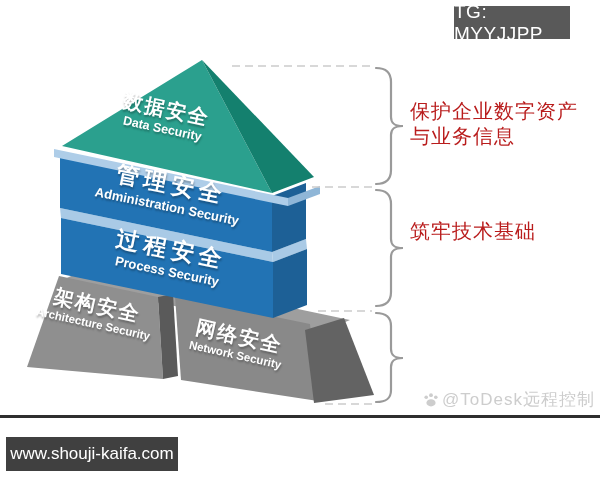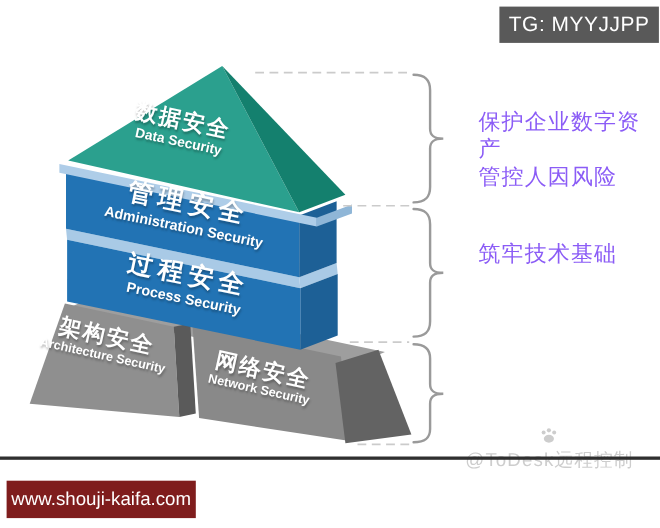--- a/index.html
+++ b/index.html
@@ -5,21 +5,21 @@
   html,body{margin:0;padding:0;background:#e9e9e9;}
   .stage{
     position:relative;width:600px;height:480px;background:#ffffff;
     overflow:hidden;font-family:"Liberation Sans","DejaVu Sans",sans-serif;
   }
   .stage *{box-sizing:border-box;}
   svg.house{position:absolute;left:0;top:0;width:600px;height:480px;}
 
   
   .tg-badge{
-    position:absolute;left:454px;top:6px;width:145px;height:33px;
+    position:absolute;left:454px;top:6px;width:116px;height:33px;
     background:#595959;color:#ffffff;font-size:19px;letter-spacing:.5px;
     display:flex;align-items:center;justify-content:center;
   }
 
   
   .blk-label{position:absolute;text-align:center;color:#ffffff;
     text-shadow:1px 2px 2px rgba(0,0,0,.28);}
   .blk-label .zh{display:block;font-weight:bold;}
   .blk-label .en{display:block;font-weight:bold;}
   .lab-roof{left:103px;top:96px;width:124px;transform:rotate(12deg);}
@@ -28,34 +28,34 @@
   .lab-s1{left:74px;top:169px;width:192px;transform:rotate(11.5deg);}
   .lab-s2{left:74px;top:234px;width:192px;transform:rotate(11.5deg);}
   .lab-s1 .zh,.lab-s2 .zh{font-size:23px;letter-spacing:5px;}
   .lab-s1 .en,.lab-s2 .en{font-size:13px;margin-top:-1px;}
   .lab-arch{left:28px;top:292px;width:136px;transform:rotate(12.5deg);}
   .lab-net{left:170px;top:323px;width:136px;transform:rotate(12.5deg);}
   .lab-arch .zh,.lab-net .zh{font-size:20px;letter-spacing:2px;}
   .lab-arch .en,.lab-net .en{font-size:11.5px;margin-top:-1px;}
 
   
-  .ann{position:absolute;left:435px;color:#8b5cf6;font-size:20px;
+  .ann{position:absolute;left:410px;color:#b91c1c;font-size:20px;
     letter-spacing:1px;line-height:25px;}
   .ann-1{top:99px;}
   .ann-2{top:219px;}
   .ann-3{top:348px;}
 
   
   .watermark{position:absolute;left:423px;top:388px;display:flex;
-    align-items:center;gap:3px;color:#cdcdcd;font-size:17px;letter-spacing:1px;flex-direction:column;}
+    align-items:center;gap:3px;color:#cdcdcd;font-size:17px;letter-spacing:1px;}
 
   
   .footer-line{position:absolute;left:0;top:415px;width:600px;height:3px;background:#2f2f2f;}
   .footer-box{position:absolute;left:6px;top:437px;width:172px;height:34px;
-    background:#7f1d1d;color:#ffffff;font-size:17px;
+    background:#404040;color:#ffffff;font-size:17px;
     display:flex;align-items:center;justify-content:center;}
 </style>
 </head>
 <body>
 
 <div class="stage">
 
   <svg class="house" viewBox="0 0 600 480">
 
     <polygon points="58,282 315,335 350,320 93,266" fill="#9E9E9E"></polygon>
@@ -109,21 +109,21 @@
     <span class="zh">架构安全</span>
     <span class="en">Architecture Security</span>
   </div>
   <div class="blk-label lab-net">
     <span class="zh">网络安全</span>
     <span class="en">Network Security</span>
   </div>
 
   <div class="ann ann-1">
     <span>保护企业数字资产</span><br>
-    <span>管控人因风险</span>
+    <span>与业务信息</span>
   </div>
   <div class="ann ann-2">
     <span>筑牢技术基础</span>
   </div>
 
   <div class="tg-badge">
     <span>TG: MYYJJPP</span>
   </div>
 
   <div class="watermark">

